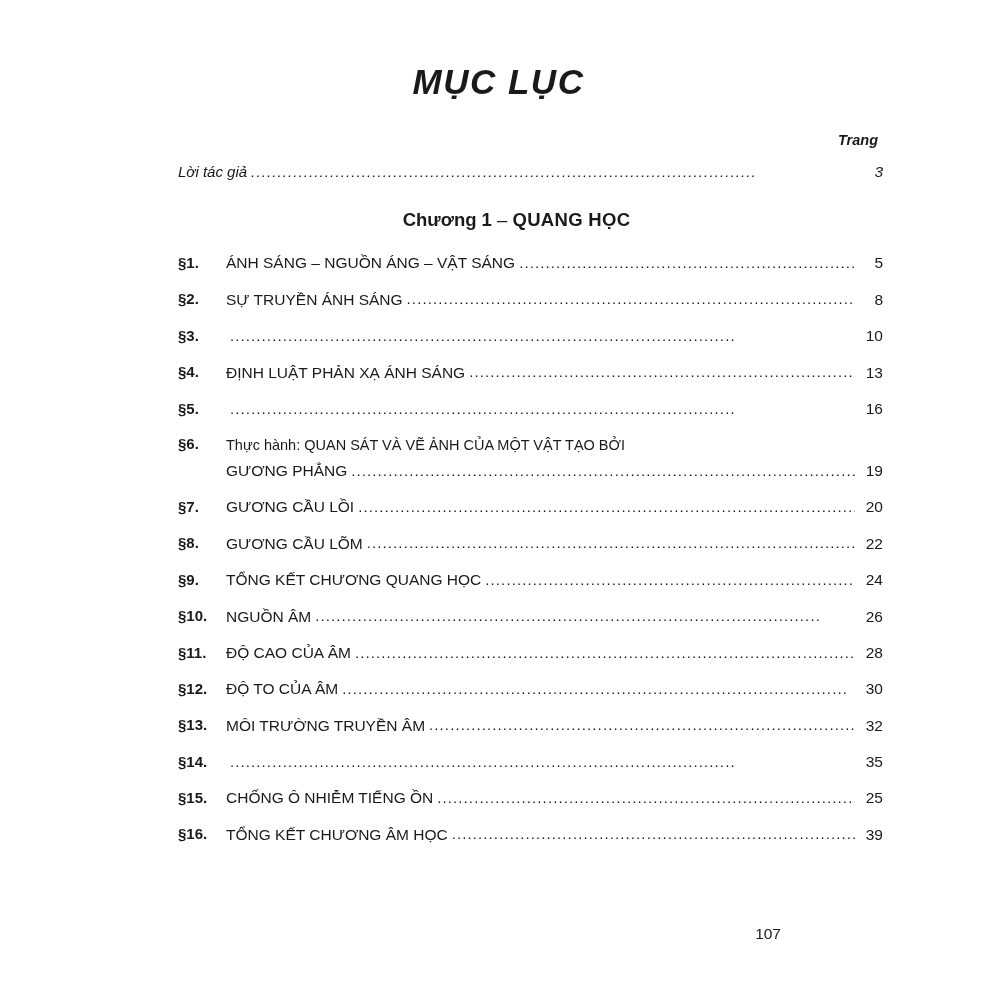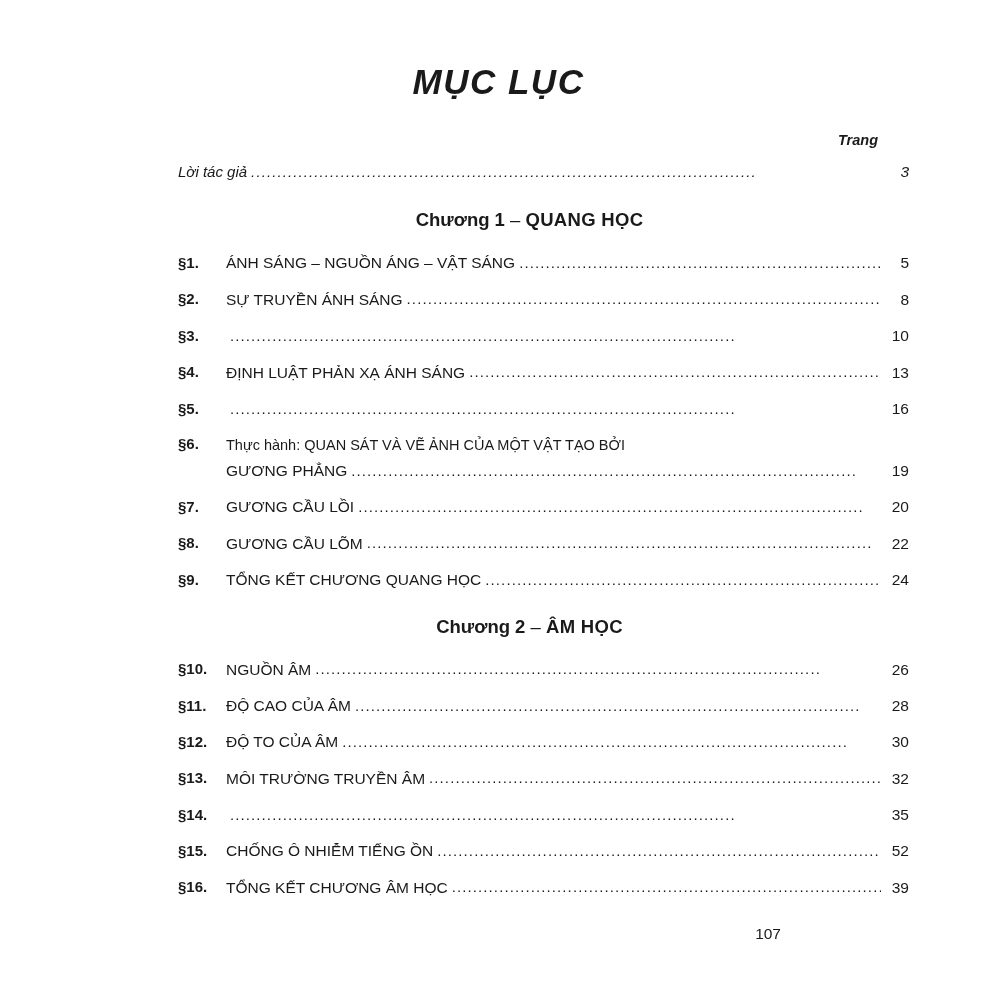--- a/index.html
+++ b/index.html
@@ -35,21 +35,21 @@
     margin-top: 30px;
     padding-right: 119px;
     text-align: right;
     font-size: 14.5px;
     font-weight: bold;
     font-style: italic;
   }
   .content {
     margin-top: 14px;
     padding-left: 178px;
-    padding-right: 88px;
+    padding-right: 114px;
   }
   .entry {
     display: flex;
     align-items: flex-end;
     font-size: 15.5px;
     margin-bottom: 17px;
     line-height: 1.25;
   }
   .entry .num {
     flex: 0 0 48px;
@@ -204,25 +204,20 @@
       <span class="pg">22</span>
     </div>
 
     <div class="entry">
       <span class="num">§9.</span>
       <span class="txt">TỔNG KẾT CHƯƠNG QUANG HỌC</span>
       <span class="dots">................................................................................................</span>
       <span class="pg">24</span>
     </div>
 
-    <div class="chapter">
-      <span class="ch-label">Chương 2</span>
-      <span class="ch-dash">–</span>
-      <span class="ch-name">ÂM HỌC</span>
-    </div>
 
     <div class="entry">
       <span class="num">§10.</span>
       <span class="txt">NGUỒN ÂM</span>
       <span class="dots">................................................................................................</span>
       <span class="pg">26</span>
     </div>
 
     <div class="entry">
       <span class="num">§11.</span>
@@ -248,21 +243,21 @@
     <div class="entry">
       <span class="num">§14.</span>
       <span class="dots">................................................................................................</span>
       <span class="pg">35</span>
     </div>
 
     <div class="entry">
       <span class="num">§15.</span>
       <span class="txt">CHỐNG Ô NHIỄM TIẾNG ỒN</span>
       <span class="dots">................................................................................................</span>
-      <span class="pg">52</span>
+      <span class="pg">25</span>
     </div>
 
     <div class="entry">
       <span class="num">§16.</span>
       <span class="txt">TỔNG KẾT CHƯƠNG ÂM HỌC</span>
       <span class="dots">................................................................................................</span>
       <span class="pg">39</span>
     </div>
 
   </div>

